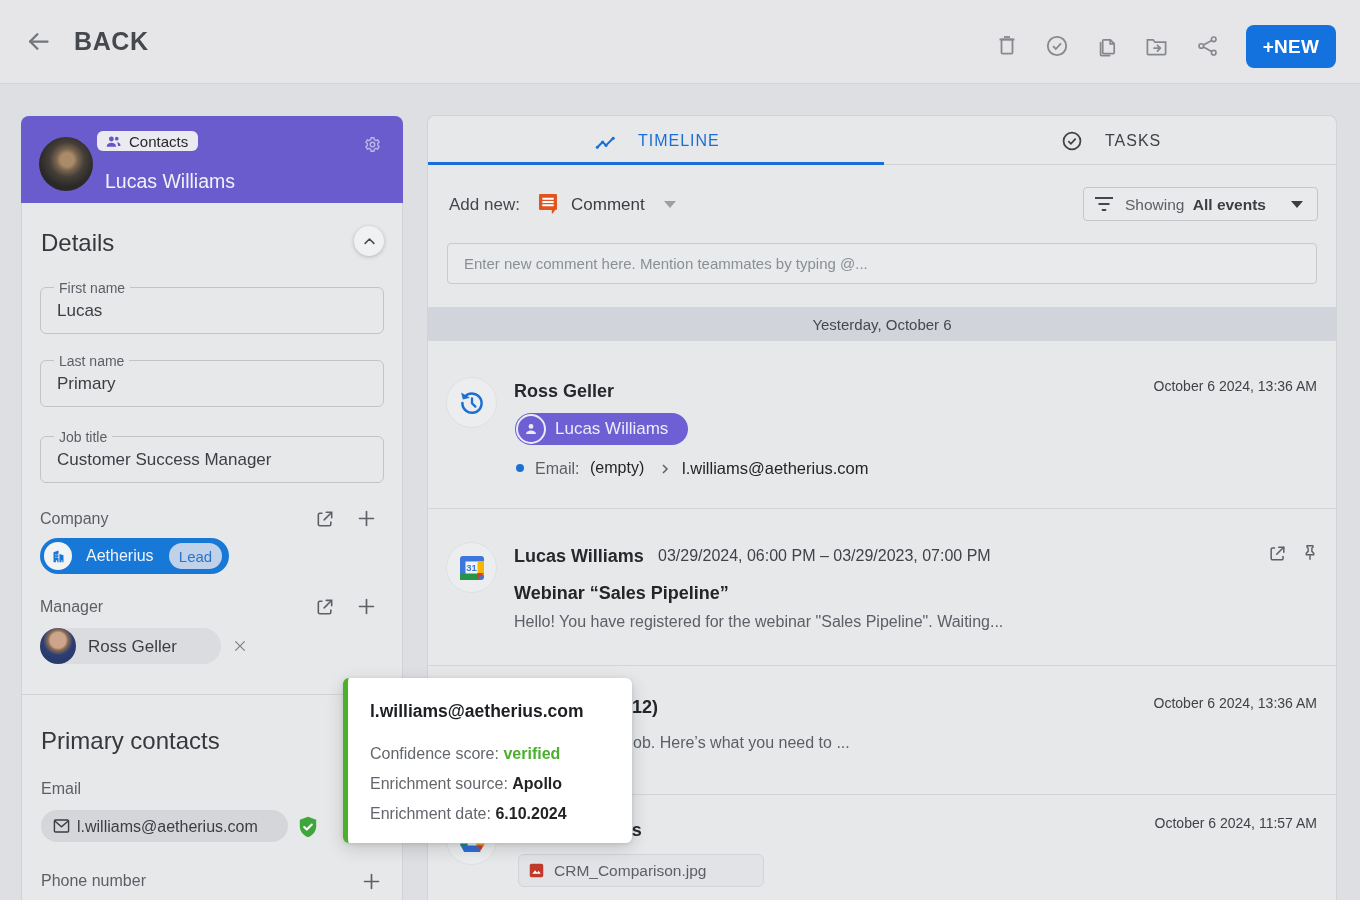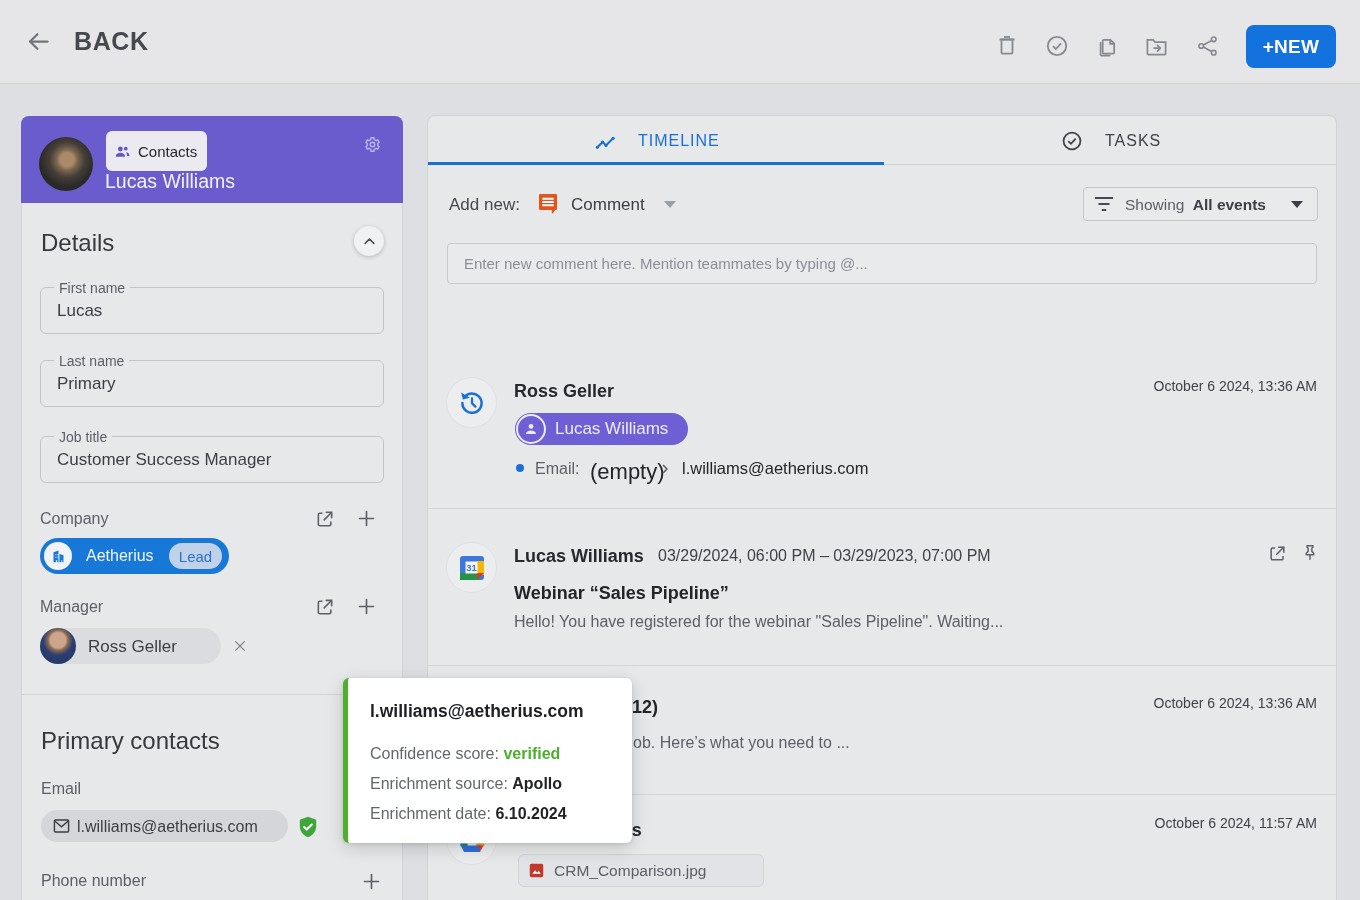--- a/index.html
+++ b/index.html
@@ -10,21 +10,21 @@
   
   #topbar { position:absolute; left:0; top:0; width:1360px; height:84px; background:#e6e6e8; border-bottom:1px solid #d2d3d6; }
   #back-txt { position:absolute; left:74px; top:27px; font-size:25px; font-weight:600; letter-spacing:0.6px; color:#45484d; }
   .tool-ic { position:absolute; top:34px; color:#85898e; }
   #btn-new { position:absolute; left:1246px; top:25px; width:90px; height:43px; background:#1372de; border-radius:8px; color:#fff; font-size:19px; font-weight:600; letter-spacing:.3px; display:flex; align-items:center; justify-content:center; }
   
   #sidebar { position:absolute; left:21px; top:116px; width:382px; height:784px; background:#e7e8ea; border:1px solid #d2d3d6; border-bottom:none; border-radius:8px 8px 0 0; }
   #phead { position:absolute; left:21px; top:116px; width:382px; height:87px; background:#6a5ccd; border-radius:8px 8px 0 0; }
   #avatar1 { position:absolute; left:39px; top:137px; width:54px; height:54px; border-radius:50%;
      background: radial-gradient(circle at 52% 42%, #ab8a6a 0 16%, #77644e 26%, #443e38 42%, #2a2928 65%); }
-  #chip-contacts { position:absolute; left:106px; top:131px; height:40px; background:#ebeaf0; border-radius:6px; display:flex; align-items:center; padding:0 10px 0 8px; gap:7px; }
+  #chip-contacts { position:absolute; left:97px; top:131px; height:20px; background:#ebeaf0; border-radius:6px; display:flex; align-items:center; padding:0 10px 0 8px; gap:7px; }
   #chip-contacts span { font-size:15px; color:#26282b; }
   #gear { position:absolute; left:364px; top:136px; color:#beb8ea; }
   #pname { position:absolute; left:105px; top:170px; font-size:19.5px; color:#f2f1f7; }
   .h2 { position:absolute; font-size:24px; color:#36383c; }
   #collapse { position:absolute; left:354px; top:226px; width:30px; height:30px; border-radius:50%; background:#f0f1f3; box-shadow:0 1px 4px rgba(0,0,0,.22); display:flex; align-items:center; justify-content:center; color:#4a4e53; }
   .field { position:absolute; left:40px; width:344px; height:47px; border:1px solid #c3c4c7; border-radius:6px; }
   .field .lbl { position:absolute; left:13px; top:-8px; background:#e7e8ea; padding:0 5px; font-size:14px; color:#5c6066; }
   .field .val { position:absolute; left:16px; top:13px; font-size:17px; color:#3b3e43; }
   .slabel { position:absolute; font-size:16px; color:#5c6066; }
   .rowic { position:absolute; color:#5c6066; }
@@ -230,20 +230,21 @@
 <svg class="abs" style="left:1094px;top:196px;color:#45494f" width="20" height="16" viewBox="0 0 20 16" fill="none" stroke="currentColor" stroke-width="2">
       <path d="M1 2h18M4.5 8h11M7.8 14h4.4"></path>
     </svg>
 <div class="abs" style="left:1125px;top:196px;font-size:15.5px;color:#5c6066">Showing <b style="color:#3b3e43;font-weight:600;margin-left:4px">All events</b></div>
 <svg class="abs" style="left:1290px;top:200px" width="14" height="9" viewBox="0 0 14 9">
       <path fill="#3b3e43" d="M1 1h12L7 8z"></path>
     </svg>
 <div id="cinput">
       <span>Enter new comment here. Mention teammates by typing @...</span>
     </div>
+<div id="daybar">Yesterday, October 6</div>
 
 <div class="ev-circle" style="top:377px">
       <svg width="26" height="26" viewBox="0 0 26 26" fill="none" stroke="#1b6fd3">
         <path d="M6.2 6.4A9.6 9.6 0 1 1 3.4 13" stroke-width="2.5" stroke-linecap="round"></path>
         <path fill="#1b6fd3" stroke="none" d="M2.1 2.6l1.8 7 7-1.8z"></path>
         <path d="M13 8.4v4.8l3.4 3.4" stroke-width="2.3" stroke-linecap="round"></path>
       </svg>
     </div>
 <div class="ev-name" style="top:381px">Ross Geller</div>
 <div class="ev-date" style="top:378px">October 6 2024, 13:36 AM</div>
@@ -251,21 +252,21 @@
       <div class="av">
         <svg width="16" height="16" viewBox="0 0 24 24" fill="currentColor">
           <circle cx="12" cy="8.2" r="3.6"></circle>
           <path d="M4.5 19.5c0-3.4 3.4-5.4 7.5-5.4s7.5 2 7.5 5.4z"></path>
         </svg>
       </div>
       <span class="nm">Lucas Williams</span>
     </div>
 <div class="abs" style="left:516px;top:464px;width:8px;height:8px;border-radius:50%;background:#1c6fd4"></div>
 <div class="abs" style="left:535px;top:460px;font-size:16px;color:#5c6066">Email:</div>
-<div class="abs" style="left:590px;top:459px;font-size:22px;color:#232528">(empty)</div>
+<div class="abs" style="left:590px;top:459px;font-size:16px;color:#232528">(empty)</div>
 <svg class="abs" style="left:659px;top:463px" width="12" height="12" viewBox="0 0 24 24" fill="none" stroke="#5c6066" stroke-width="3">
       <path d="M8 4l8 8-8 8"></path>
     </svg>
 <div class="abs" style="left:682px;top:459px;font-size:16.5px;color:#232528">l.williams@aetherius.com</div>
 <div class="ev-sep" style="top:508px"></div>
 
 <div class="ev-circle" style="top:542px">
       <svg width="25" height="25" viewBox="0 0 25 25">
         <rect x="1" y="1" width="24" height="24" rx="3" fill="#3c78dc"></rect>
         <rect x="18" y="6" width="7" height="14" fill="#f5b704"></rect>

